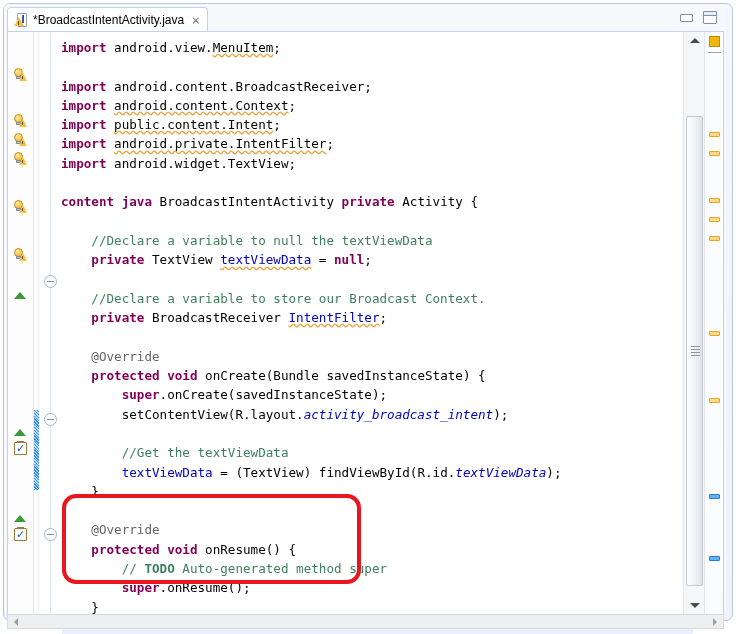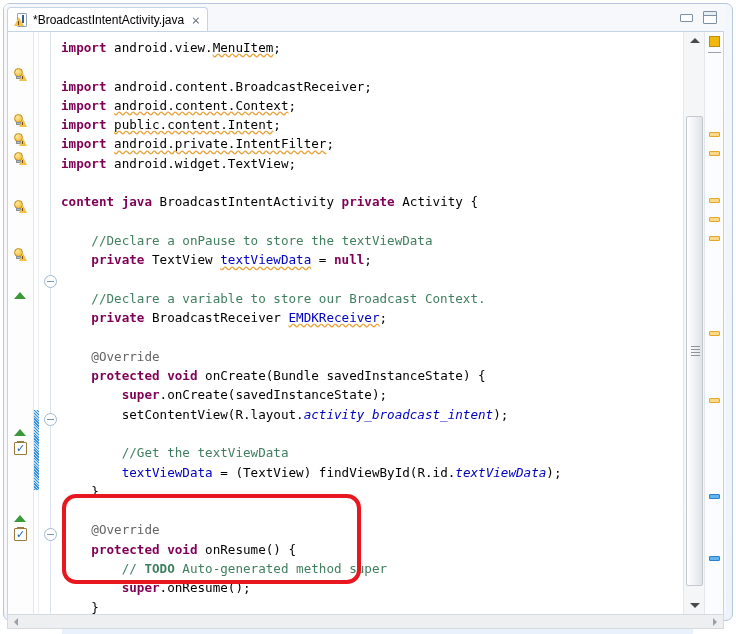--- a/index.html
+++ b/index.html
@@ -458,25 +458,25 @@
 <pre id="code-text"><span class="kw">import</span> android.view.<span class="sq">MenuItem</span>;
 
 <span class="kw">import</span> android.content.BroadcastReceiver;
 <span class="kw">import</span> <span class="sq">android.content.Context</span>;
 <span class="kw">import</span> <span class="sq">public.content.Intent</span>;
 <span class="kw">import</span> <span class="sq">android.private.IntentFilter</span>;
 <span class="kw">import</span> android.widget.TextView;
 
 <span class="kw">content</span> <span class="kw">java</span> BroadcastIntentActivity <span class="kw">private</span> Activity {
 
-    <span class="cmt">//Declare a onPause to store the textViewData</span>
+    <span class="cmt">//Declare a variable to null the textViewData</span>
     <span class="kw">private</span> TextView <span class="fld sq">textViewData</span> = <span class="kw">null</span>;
 
     <span class="cmt">//Declare a variable to store our Broadcast Context.</span>
-    <span class="kw">private</span> BroadcastReceiver <span class="fld sq">EMDKReceiver</span>;
+    <span class="kw">private</span> BroadcastReceiver <span class="fld sq">IntentFilter</span>;
 
     <span class="ann">@Override</span>
     <span class="kw">protected</span> <span class="kw">void</span> onCreate(Bundle savedInstanceState) {
         <span class="kw">super</span>.onCreate(savedInstanceState);
         setContentView(R.layout.<span class="sfld">activity_broadcast_intent</span>);
 
         <span class="cmt">//Get the textViewData</span>
         <span class="fld">textViewData</span> = (TextView) findViewById(R.id.<span class="sfld">textViewData</span>);
     }
 

